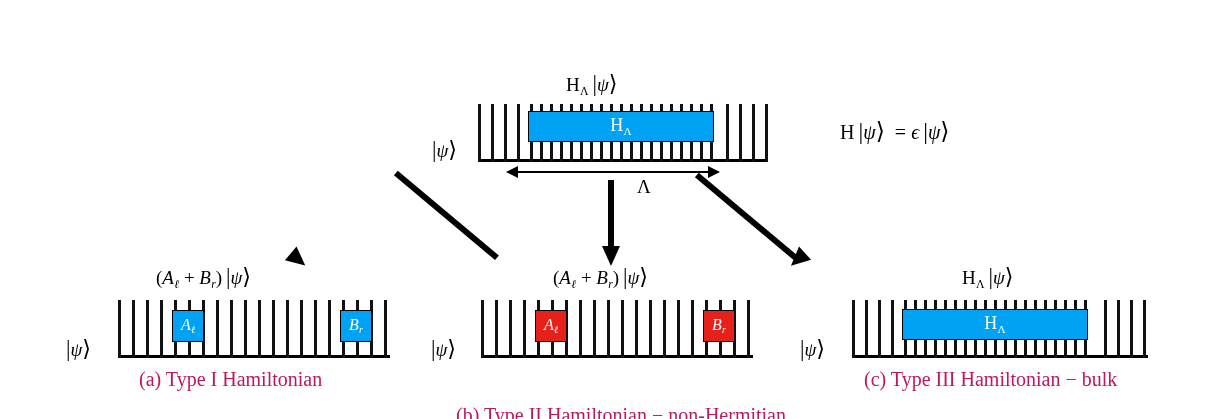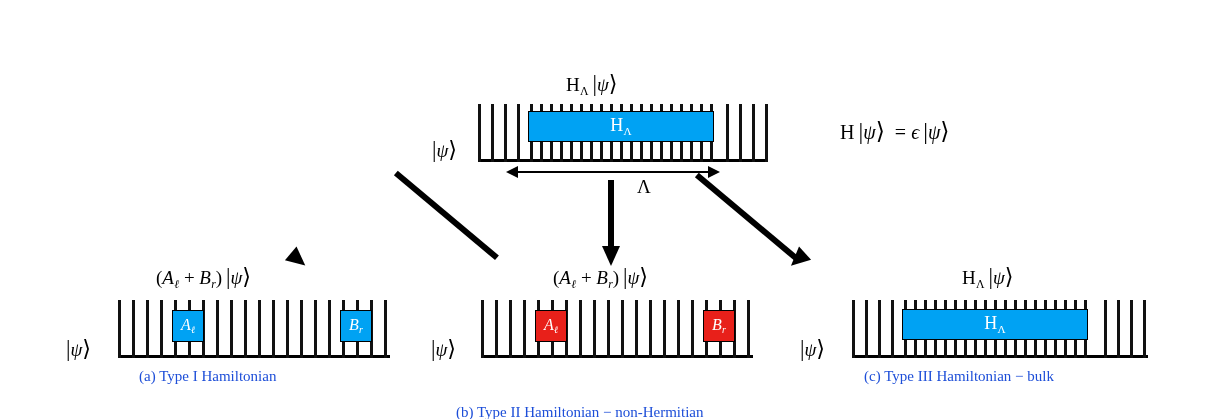--- a/index.html
+++ b/index.html
@@ -21,23 +21,23 @@
   .math sub{
     font-size:.62em;font-style:italic;
     vertical-align:-.30em;margin-left:.3px;
   }
   .math sub.rm{font-style:normal;}
 
   .caption{
     position:absolute;
     font-family:"Liberation Serif","DejaVu Serif",serif;
     font-style:normal;
-    font-size:15px;
+    font-size:20px;
     white-space:nowrap;
-    color:#1d4ed8;
+    color:#be185d;
   }
 
   
   .chain{position:absolute;}
   .baseline{
     position:absolute;left:0;bottom:0;height:3px;width:100%;
     background:#000;
   }
   .tick{
     position:absolute;bottom:0;width:3px;background:#111;

